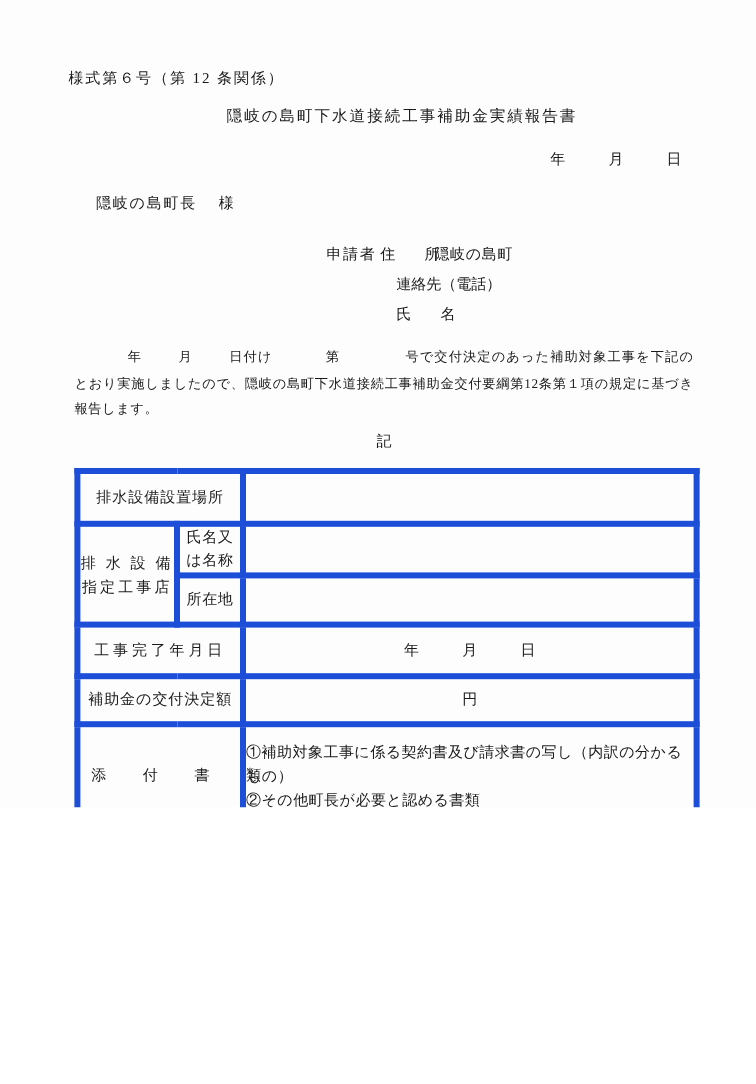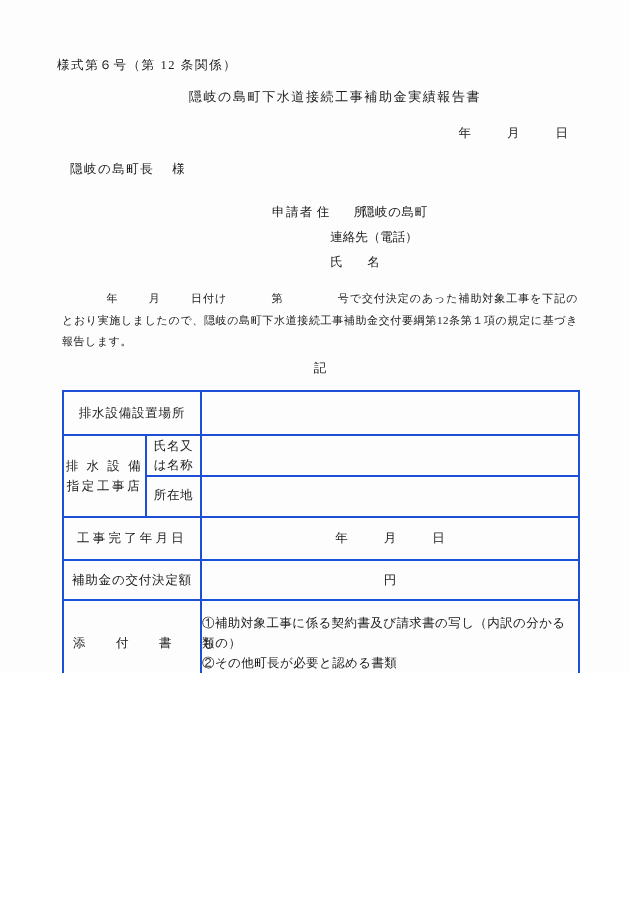--- a/index.html
+++ b/index.html
@@ -48,21 +48,21 @@
     top: 125px;
     font-size: 12.5px;
     white-space: nowrap;
   }
   .date-line .gap {
     display: inline-block;
     width: 36px;
   }
   .addressee {
     position: absolute;
-    left: 70px;
+    left: 80px;
     top: 161px;
     font-size: 12.5px;
     letter-spacing: 1.5px;
     white-space: nowrap;
   }
   .addressee .sama {
     margin-left: 18px;
   }
 
   
@@ -123,21 +123,21 @@
   .form-table {
     position: absolute;
     left: 62px;
     top: 390px;
     width: 516px;
     border-collapse: collapse;
     table-layout: fixed;
     font-size: 12.5px;
   }
   .form-table td {
-    border: 2px solid #1d4ed8;
+    border: 5px solid #1d4ed8;
     padding: 0;
     vertical-align: middle;
   }
   .cell-label {
     text-align: center;
     letter-spacing: 3.2px;
     padding: 0 6px;
     white-space: nowrap;
   }
   .cell-label.tight {

